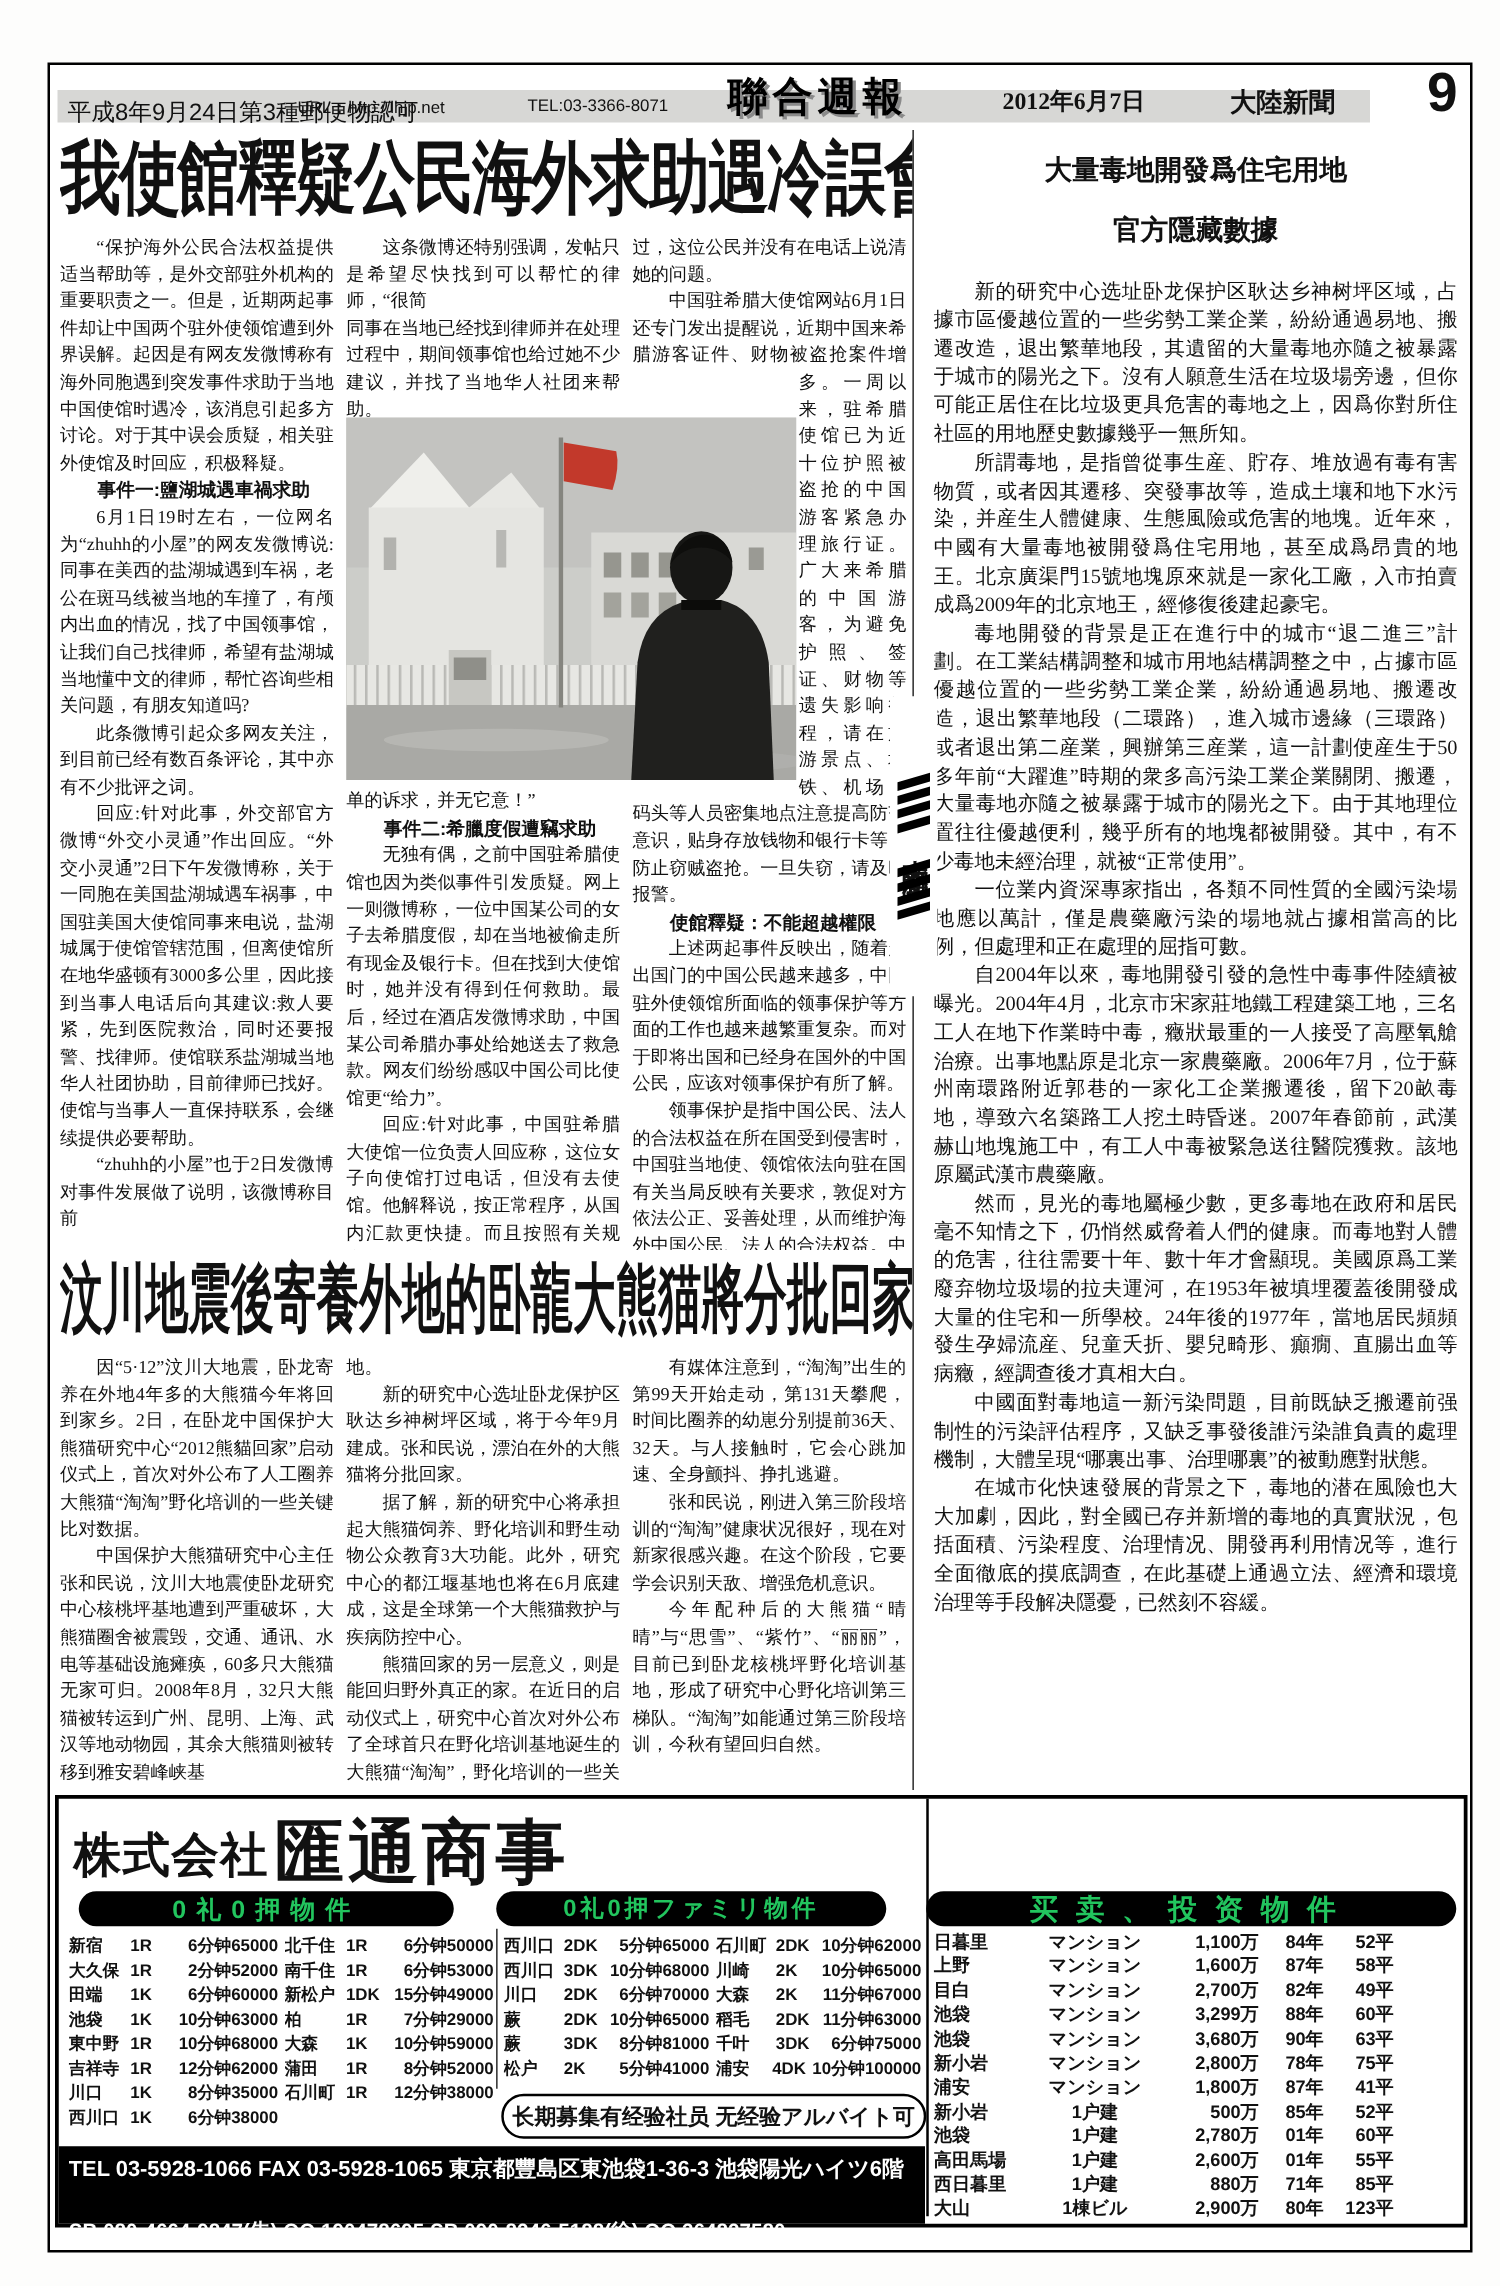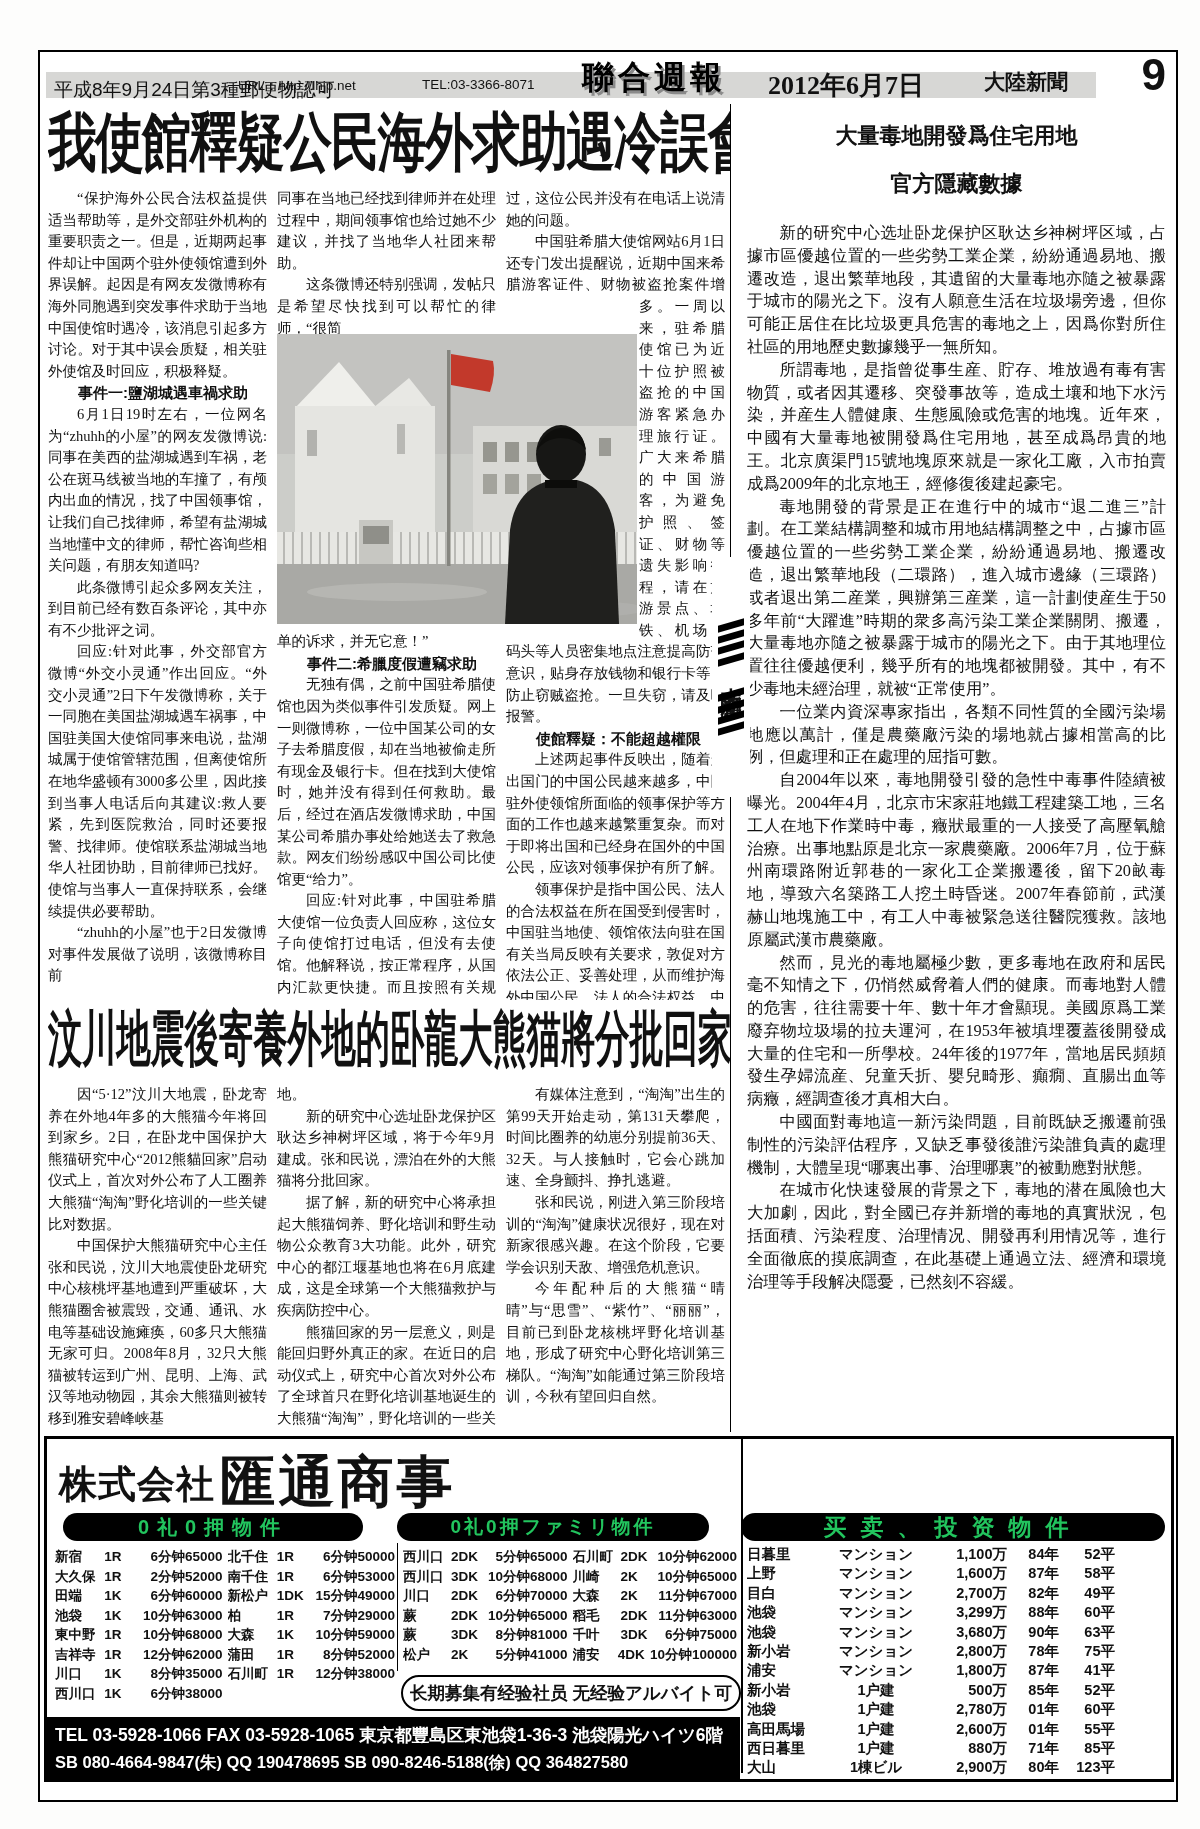--- a/index.html
+++ b/index.html
@@ -9,21 +9,21 @@
 
   
   .header{position:absolute;left:0;top:0;width:100%;height:48px;}
   .hdr-gray{position:absolute;left:6px;top:20px;width:1050px;height:26px;background:#d7d7d5;}
   .header span{position:absolute;white-space:nowrap;}
   .hdr-permit{left:14px;top:25px;font-size:19px;font-family:"Liberation Sans",sans-serif;}
   .hdr-url{left:198px;top:25px;font-size:13.5px;font-family:"Liberation Sans",sans-serif;}
   .hdr-tel{left:382px;top:25px;font-size:13.5px;font-family:"Liberation Sans",sans-serif;}
   .hdr-masthead{left:542px;top:4px;font-size:32px;font-weight:900;letter-spacing:4px;
         font-family:"Liberation Sans",sans-serif;color:#000;text-shadow:2.5px 2.5px 0 #8a8a8a;}
-  .hdr-date{left:728px;top:16px;font-size:26px;font-weight:700;}
+  .hdr-date{left:762px;top:16px;font-size:19px;font-weight:700;}
   .hdr-section{left:944px;top:16px;font-size:21px;font-weight:700;}
   .hdr-page{right:10px;top:-2px;font-size:44px;font-weight:900;font-family:"Liberation Sans",sans-serif;}
 
   
   .lead-headline{position:absolute;left:8px;top:50px;width:682px;height:82px;margin:0;overflow:hidden;}
   .lead-headline .stretch{display:inline-block;white-space:nowrap;font-size:64px;font-weight:900;
         font-family:"Liberation Sans","DejaVu Sans",sans-serif;transform:scaleX(0.76);transform-origin:0 0;
         letter-spacing:-2px;line-height:80px;}
   .lead-body{position:absolute;left:8px;top:136px;width:678px;height:812px;overflow:hidden;display:flex;gap:10px;}
   .col{width:219px;flex:0 0 219px;overflow:hidden;}
@@ -88,21 +88,21 @@
   .i-price{width:80px;text-align:right;}
   .i-year{width:52px;text-align:right;}
   .i-size{width:56px;text-align:right;}
   .recruit{position:absolute;left:354px;top:236px;width:336px;height:32px;border:2.5px solid #000;
         border-radius:18px;display:flex;align-items:center;justify-content:center;
         font-size:17.5px;font-weight:900;white-space:nowrap;}
   .contact{position:absolute;left:0;top:278px;width:693px;height:62px;background:#000;color:#fff;
         padding-top:4px;box-sizing:border-box;}
   .contact div{white-space:nowrap;font-weight:700;padding-left:8px;}
   .c1{font-size:17.5px;line-height:28px;}
-  .c2{font-size:16.5px;line-height:26px;}
+  .c2{font-size:16.5px;line-height:26px;margin-top:23px;}
   .ad-vline1{position:absolute;left:350px;top:104px;height:128px;border-left:1.5px solid #000;}
   .ad-vline2{position:absolute;left:694px;top:0;height:334px;border-left:2px solid #000;}
 </style>
 </head>
 <body>
 
 <div class="page">
   <div class="frame">
 
     <div class="header">
@@ -125,22 +125,22 @@
       <div class="para">“保护海外公民合法权益提供适当帮助等，是外交部驻外机构的重要职责之一。但是，近期两起事件却让中国两个驻外使领馆遭到外界误解。起因是有网友发微博称有海外同胞遇到突发事件求助于当地中国使馆时遇冷，该消息引起多方讨论。对于其中误会质疑，相关驻外使馆及时回应，积极释疑。</div>
           <div class="para subhead">事件一:鹽湖城遇車禍求助</div>
           <div class="para">6月1日19时左右，一位网名为“zhuhh的小屋”的网友发微博说:同事在美西的盐湖城遇到车祸，老公在斑马线被当地的车撞了，有颅内出血的情况，找了中国领事馆，让我们自己找律师，希望有盐湖城当地懂中文的律师，帮忙咨询些相关问题，有朋友知道吗?</div>
           <div class="para">此条微博引起众多网友关注，到目前已经有数百条评论，其中亦有不少批评之词。</div>
           <div class="para">回应:针对此事，外交部官方微博“外交小灵通”作出回应。“外交小灵通”2日下午发微博称，关于一同胞在美国盐湖城遇车祸事，中国驻美国大使馆同事来电说，盐湖城属于使馆管辖范围，但离使馆所在地华盛顿有3000多公里，因此接到当事人电话后向其建议:救人要紧，先到医院救治，同时还要报警、找律师。使馆联系盐湖城当地华人社团协助，目前律师已找好。使馆与当事人一直保持联系，会继续提供必要帮助。</div>
           <div class="para">“zhuhh的小屋”也于2日发微博对事件发展做了说明，该微博称目前</div>
         </div>
       <div class="col">
         <div>
 
-        <div class="para noindent">同事在当地已经找到律师并在处理过程中，期间领事馆也给过她不少建议，并找了当地华人社团来帮助。</div>
-            <div class="para">这条微博还特别强调，发帖只是希望尽快找到可以帮忙的律师，“很简</div>
+        <div class="para">这条微博还特别强调，发帖只是希望尽快找到可以帮忙的律师，“很简</div>
+            <div class="para noindent">同事在当地已经找到律师并在处理过程中，期间领事馆也给过她不少建议，并找了当地华人社团来帮助。</div>
           </div>
         <div class="photo-gap"></div>
         <div>
 
         <div class="para noindent">单的诉求，并无它意！”</div>
             <div class="para subhead">事件二:希臘度假遭竊求助</div>
             <div class="para">无独有偶，之前中国驻希腊使馆也因为类似事件引发质疑。网上一则微博称，一位中国某公司的女子去希腊度假，却在当地被偷走所有现金及银行卡。但在找到大使馆时，她并没有得到任何救助。最后，经过在酒店发微博求助，中国某公司希腊办事处给她送去了救急款。网友们纷纷感叹中国公司比使馆更“给力”。</div>
             <div class="para">回应:针对此事，中国驻希腊大使馆一位负责人回应称，这位女子向使馆打过电话，但没有去使馆。他解释说，按正常程序，从国内汇款更快捷。而且按照有关规定，领事馆不能为丢失钱财的公民垫钱。但如果因没钱造成生活上的困难，领事馆会在家人寄到钱之前送去小额的饭钱。不</div>
           </div>
       </div>

